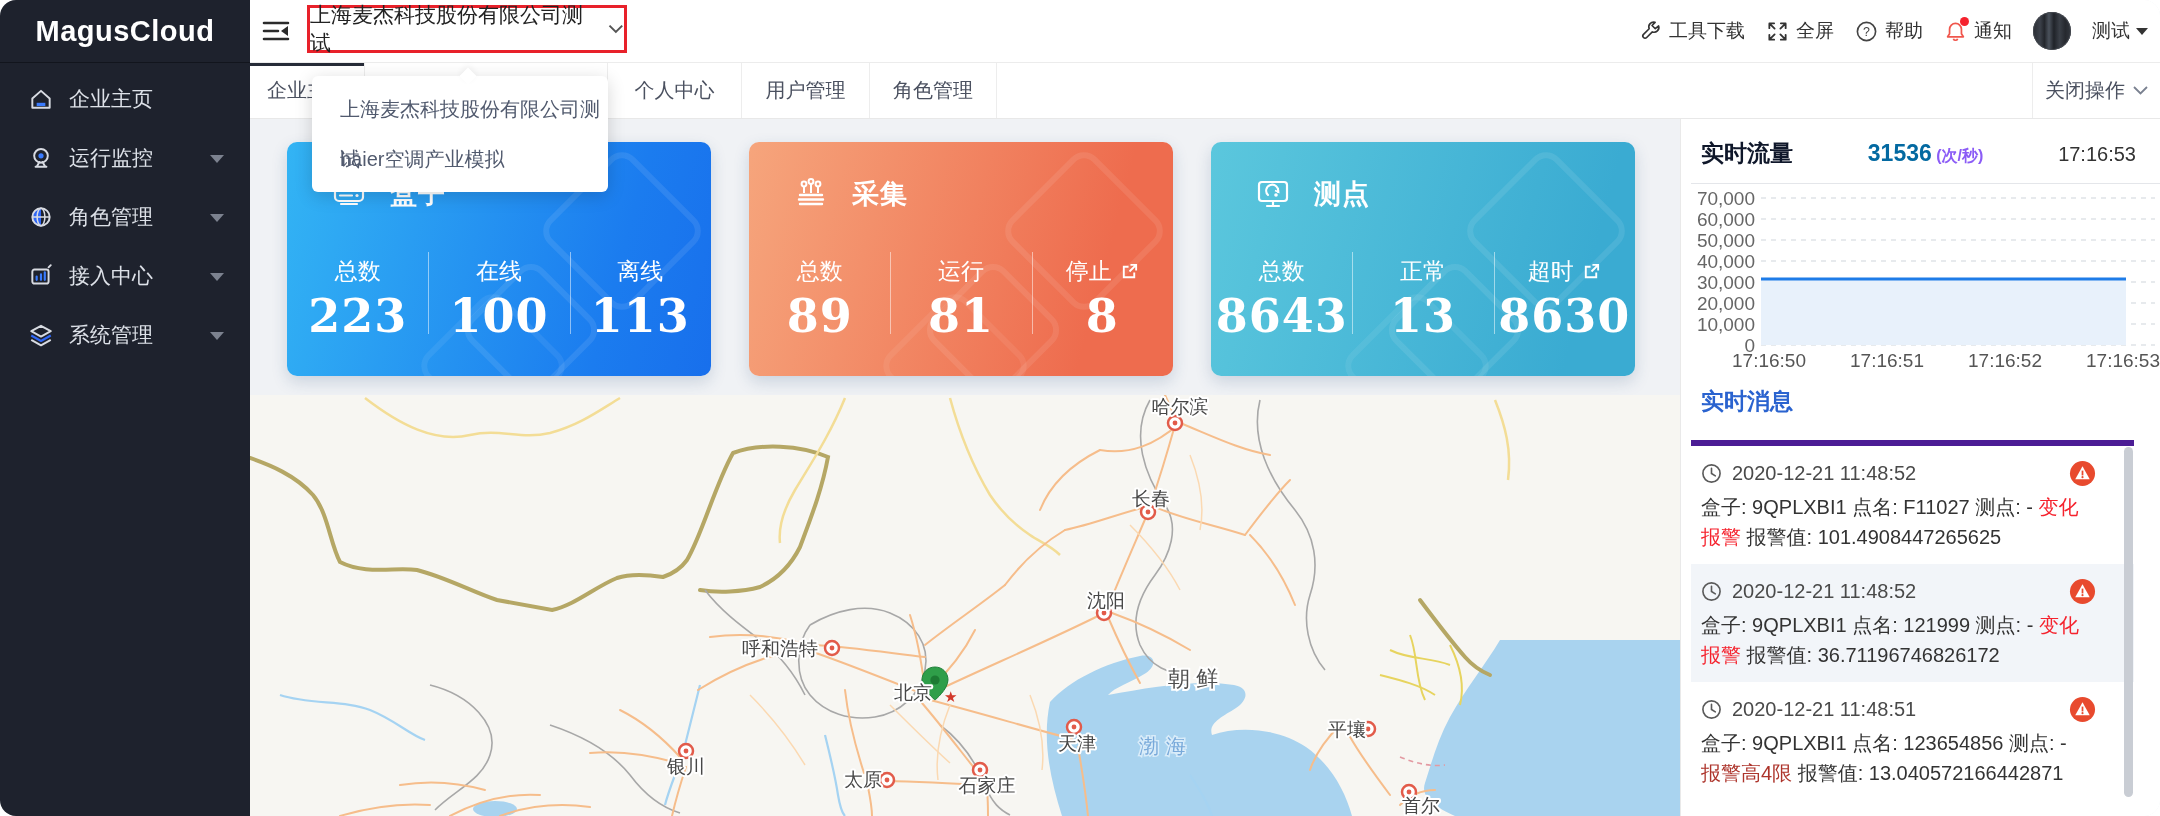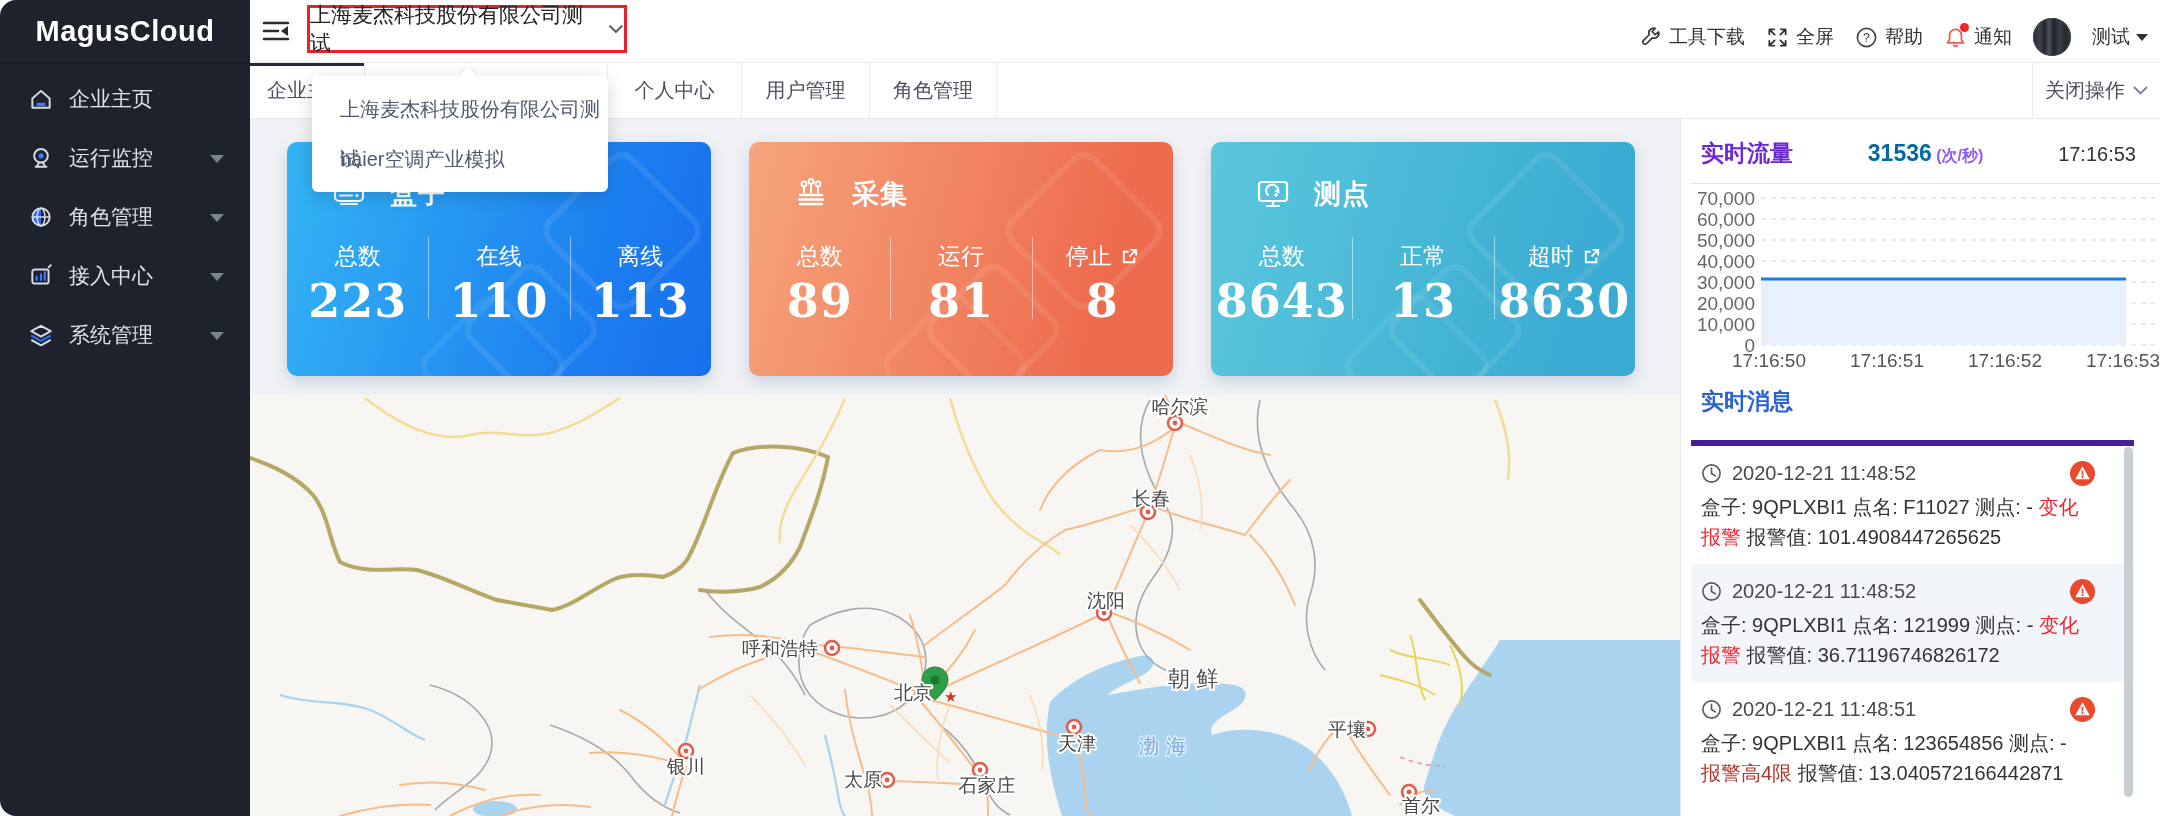--- a/index.html
+++ b/index.html
@@ -15,21 +15,21 @@
   .nav-item .nicon{width:26px;height:26px;margin-right:15px;flex:0 0 auto;}
   .nav-caret{position:absolute;right:26px;top:50%;margin-top:-3px;width:0;height:0;
         border-left:7px solid transparent;border-right:7px solid transparent;border-top:8px solid #7c828f;}
   
   .header{position:absolute;left:250px;top:0;width:1910px;height:62px;background:#fff;
         border-bottom:1px solid #ececec;z-index:6;}
   .fold{position:absolute;left:12px;top:19px;width:28px;height:24px;cursor:pointer;}
   .org-box{position:absolute;left:57px;top:5px;width:320px;height:48px;border:3px solid #e8212a;
         display:flex;align-items:center;justify-content:center;gap:10px;font-size:21px;color:#222;
         background:#fff;cursor:pointer;box-sizing:border-box;}
-  .hactions{position:absolute;right:12px;top:6px;height:62px;display:flex;align-items:center;gap:21px;
+  .hactions{position:absolute;right:12px;top:0;height:62px;display:flex;align-items:center;gap:21px;
         font-size:19px;color:#333;}
   .hact{display:flex;align-items:center;gap:7px;cursor:pointer;}
   .hicon{width:23px;height:23px;position:relative;}
   .bell-dot{position:absolute;right:-2px;top:-3px;width:9px;height:9px;border-radius:50%;background:#f5222d;}
   .avatar{width:38px;height:38px;border-radius:50%;cursor:pointer;flex:0 0 auto;
         background:linear-gradient(90deg,#2a2d33 0%,#3d424b 18%,#23262c 30%,#4b525c 42%,#202329 55%,#3a3f47 70%,#26292f 85%,#33373e 100%);
         box-shadow:inset 0 0 0 1px #44484f;}
   .user{display:flex;align-items:center;gap:6px;cursor:pointer;}
   .user-caret{width:0;height:0;border-left:6px solid transparent;border-right:6px solid transparent;border-top:7px solid #333;}
   
@@ -52,40 +52,40 @@
   .dd-item{height:50px;line-height:50px;padding-left:28px;font-size:20px;color:#515a6e;cursor:pointer;}
   
   .content{position:absolute;left:250px;top:118px;width:1430px;height:698px;background:#f0f2f5;}
   .card{position:absolute;top:24px;width:424px;height:234px;border-radius:10px;color:#fff;overflow:hidden;
         box-shadow:0 6px 16px rgba(31,70,120,.18);}
   .card.c0{left:37px; background:linear-gradient(105deg,#33b4f4 0%,#1b7cef 75%,#186fec 100%);}
   .card.c1{left:499px;background:linear-gradient(105deg,#f6a57c 0%,#ee6c4e 80%);}
   .card.c2{left:961px;background:linear-gradient(105deg,#5bc7dd 0%,#3aabd2 85%);}
   .card-head{position:absolute;left:44px;top:34px;display:flex;align-items:center;gap:23px;
         font-size:27px;font-weight:bold;letter-spacing:1px;}
-  .card-stats{position:absolute;left:0;right:0;top:89px;height:132px;display:flex;}
+  .card-stats{position:absolute;left:0;right:0;top:104px;height:132px;display:flex;}
   .stat{flex:1;text-align:center;position:relative;}
   .stat+.stat::before{content:"";position:absolute;left:0;top:6px;height:82px;width:1px;background:rgba(255,255,255,.5);}
   .stat-label{display:flex;align-items:center;justify-content:center;gap:8px;font-size:23px;margin-top:10px;}
   .stat-value{font-family:"DejaVu Serif","Liberation Serif",serif;font-weight:bold;font-size:46px;
         margin-top:2px;letter-spacing:1px;}
   .wm{position:absolute;border:6px solid rgba(255,255,255,.09);border-radius:18px;transform:rotate(45deg);}
   .wm.a{width:110px;height:110px;right:28px;top:28px;}
   .wm.b{width:92px;height:92px;right:128px;top:136px;}
   .wm.c{width:100px;height:100px;left:150px;top:168px;border-color:rgba(255,255,255,.07);}
   
   .map{position:absolute;left:0;top:277px;width:1430px;height:421px;background:#f7f6f2;cursor:grab;}
   .maplabel{font-size:19px;fill:#474747;paint-order:stroke;stroke:#ffffff;stroke-width:4px;stroke-linejoin:round;}
   .countrylabel{font-size:22px;fill:#4f4f4f;letter-spacing:6px;paint-order:stroke;stroke:#ffffff;stroke-width:4px;}
   .sealabel{font-size:20px;fill:#78a9da;letter-spacing:7px;paint-order:stroke;stroke:#d9ecf9;stroke-width:3px;}
   
   .rpanel{position:absolute;left:1680px;top:118px;width:480px;height:698px;background:#fff;
         border-left:1px solid #e9e9e9;box-sizing:border-box;}
   .flow-head{position:absolute;left:20px;right:24px;top:20px;display:flex;align-items:baseline;justify-content:space-between;}
-  .flow-title{font-size:23px;font-weight:bold;color:#6d28d9;}
+  .flow-title{font-size:23px;font-weight:bold;color:#0f172a;}
   .flow-val{font-size:23px;font-weight:bold;color:#0369a1;}
   .flow-unit{font-size:16px;font-weight:bold;color:#8b5cf6;}
   .flow-time{font-size:20px;color:#333;}
   .flow-divider{position:absolute;left:10px;right:0;top:65px;height:1px;background:#e4e6ea;}
   .flow-chart{position:absolute;left:0;top:67px;width:480px;height:185px;}
   .msg-title{position:absolute;left:20px;top:268px;font-size:23px;font-weight:bold;color:#2a63cf;}
   .msg-list{position:absolute;left:10px;top:322px;width:443px;bottom:0;border-top:6px solid #4c1d95;overflow:hidden;}
   .msg{position:relative;padding:12px 48px 12px 10px;font-size:20px;line-height:30px;color:#333;word-break:break-all;}
   .msg.alt{background:#f2f5f9;}
   .msg-time{display:flex;align-items:center;gap:10px;color:#4a4a4a;margin-bottom:4px;}
@@ -259,21 +259,21 @@
         <div class="stat">
           <div class="stat-label">
               <span>总数</span>
             </div>
           <div class="stat-value">223</div>
         </div>
         <div class="stat">
           <div class="stat-label">
               <span>在线</span>
             </div>
-          <div class="stat-value">110</div>
+          <div class="stat-value">100</div>
         </div>
         <div class="stat">
           <div class="stat-label">
               <span>离线</span>
             </div>
           <div class="stat-value">113</div>
         </div>
       </div>
     </section>
 

